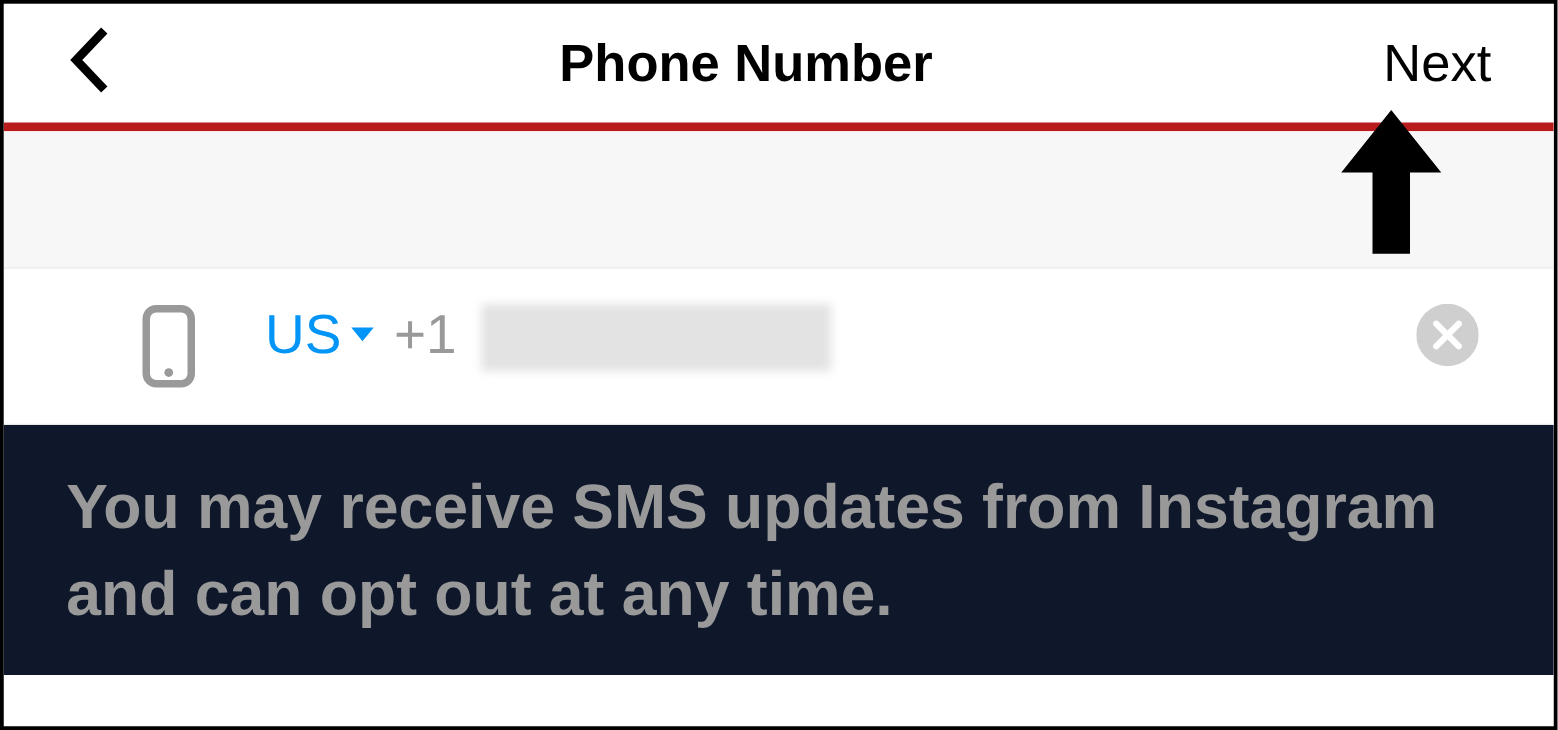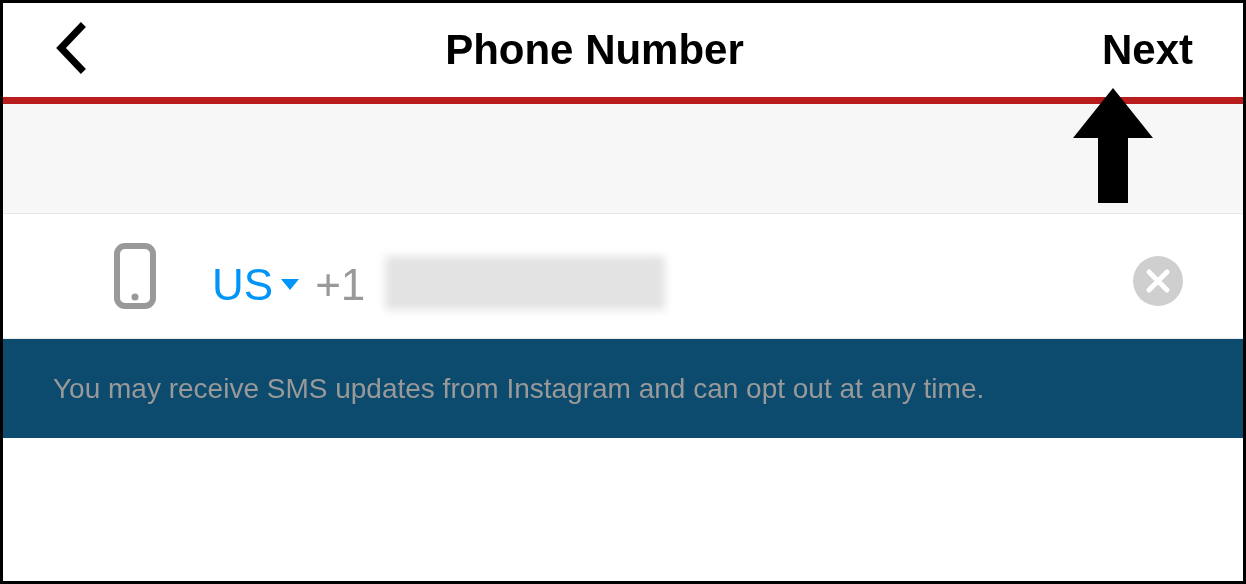--- a/index.html
+++ b/index.html
@@ -30,32 +30,32 @@
     }
     .title {
       font-size: 42px;
       font-weight: 700;
       color: #000;
       text-align: center;
       flex: 1;
     }
     .next-btn {
       font-size: 42px;
-      font-weight: 700;
+      font-weight: 400;
       color: #000;
       cursor: pointer;
     }
     .spacer {
       height: 110px;
       background: #f7f7f7;
       border-bottom: 1px solid #e8e8e8;
     }
     .input-row {
       display: flex;
-      align-items: flex-end;
+      align-items: flex-start;
       padding: 28px 50px 28px 110px;
       background: #fff;
       border-bottom: 1px solid #e8e8e8;
       position: relative;
     }
     .phone-icon {
       margin-right: 55px;
       display: flex;
       align-items: center;
     }
@@ -88,25 +88,25 @@
     }
     .clear-btn {
       position: absolute;
       right: 60px;
       cursor: pointer;
       display: flex;
       align-items: center;
     }
     .helper-text {
       color: #999;
-      font-size: 28px;
-      font-weight: 400;
+      font-size: 50px;
+      font-weight: 700;
       padding: 30px 50px;
       line-height: 1.4;
-      background: #0c4a6e;
+      background: #0f172a;
     }
     .annotation-arrow {
       position: absolute;
       top: 80px;
       right: 80px;
       pointer-events: none;
     }
   </style>
 </head>
 <body>

